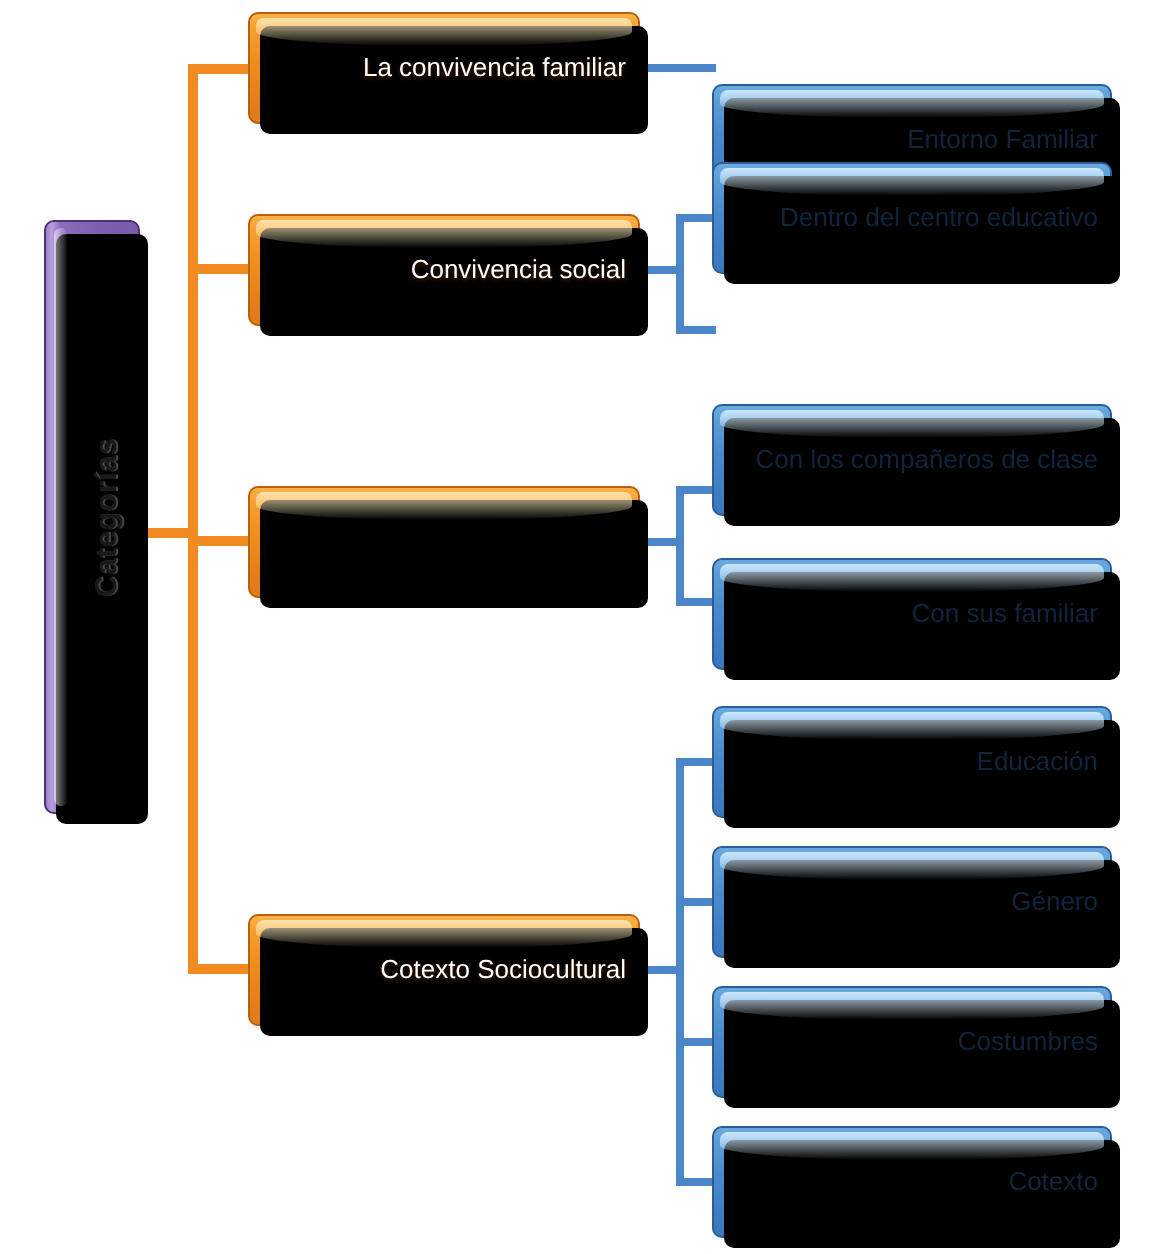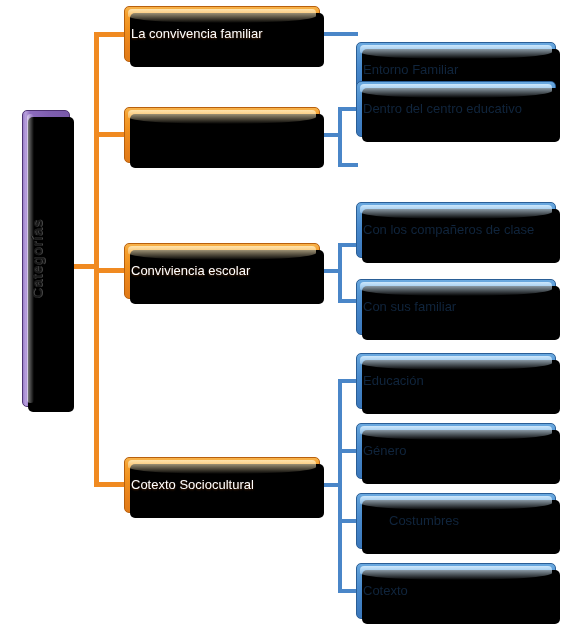--- a/index.html
+++ b/index.html
@@ -17,21 +17,21 @@
     background: #ffffff;
     overflow: hidden;
   }
 
   
   .node {
     position: absolute;
     box-sizing: border-box;
     display: flex;
     align-items: center;
-    justify-content: flex-start;
+    justify-content: flex-end;
     text-align: center;
     border-radius: 5px;
     z-index: 5;
   }
   .node .label {
     position: relative;
     z-index: 3;
     line-height: 1.12;
     padding: 0 6px;
   }
@@ -170,25 +170,25 @@
     <span class="label">Categorías</span>
   </div>
 
   <div class="node cat" style="top:6px;">
     <span class="gloss"></span>
     <span class="label">La convivencia familiar</span>
   </div>
 
   <div class="node cat" style="top:107px;">
     <span class="gloss"></span>
+    <span class="label">Convivencia social</span>
   </div>
 
   <div class="node cat" style="top:243px;">
     <span class="gloss"></span>
-    <span class="label">Conviviencia escolar</span>
   </div>
 
   <div class="node cat" style="top:457px;">
     <span class="gloss"></span>
     <span class="label">Cotexto Sociocultural</span>
   </div>
 
   <div class="node leaf" style="top:6px;margin-top:36px;">
     <span class="gloss"></span>
     <span class="label">Entorno Familiar</span>

